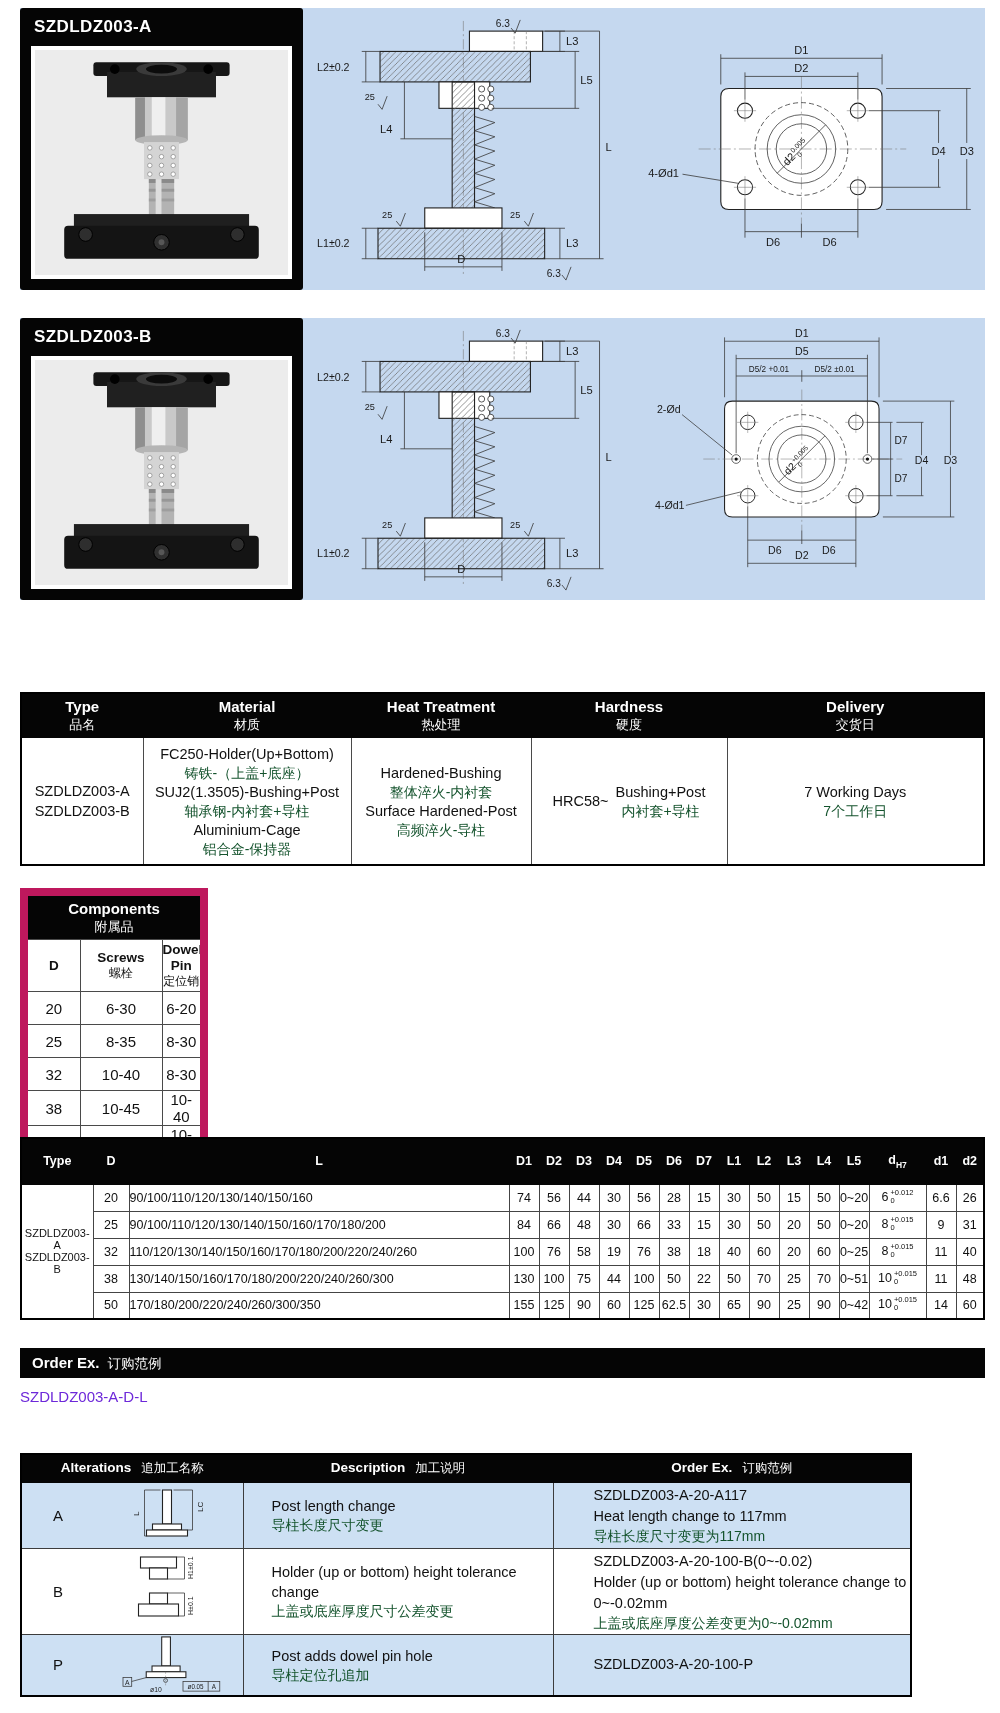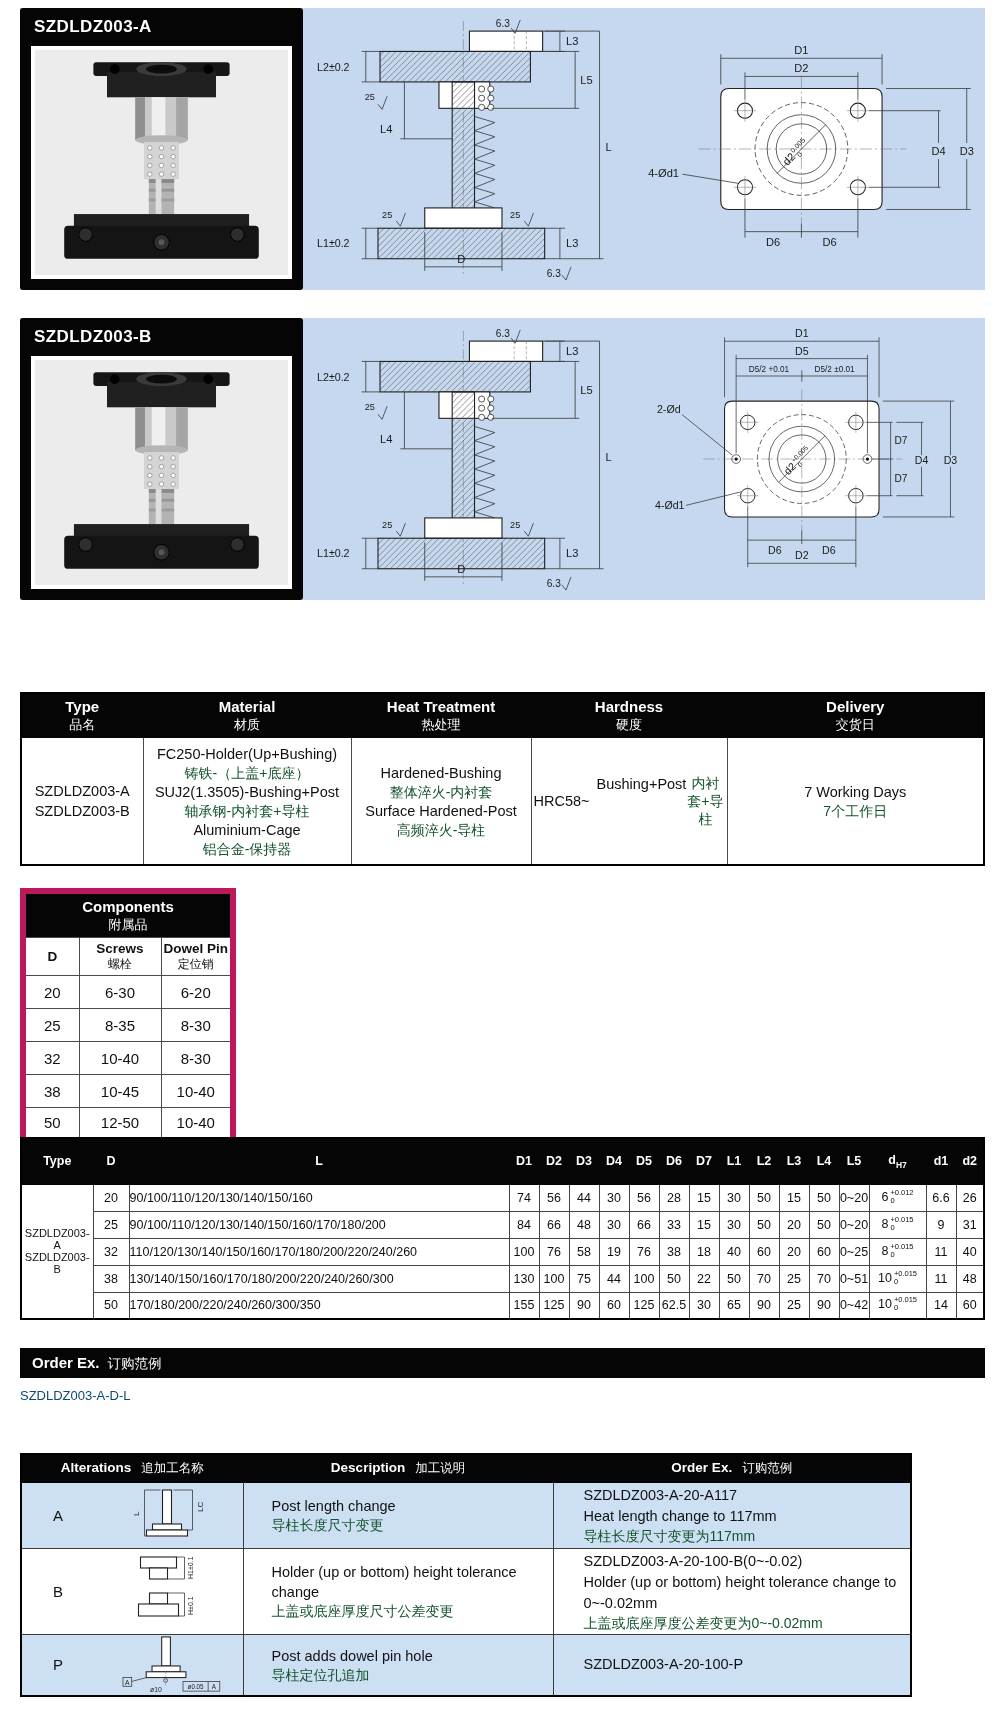--- a/index.html
+++ b/index.html
@@ -30,55 +30,55 @@
   th,td{overflow:hidden}
   .hen{display:block;font-size:15px;font-weight:bold;line-height:18px}
   .hzh{display:block;font-size:13px;font-weight:normal;line-height:17px}
   .en{font-size:14.5px;color:#111;line-height:20px}
   .zh{font-size:14px;color:#14532d;line-height:18px}
 
   .spec-table{position:absolute;left:20px;top:692px;width:965px;border:2px solid #000}
   .spec-table th{background:#050505;color:#fff;padding:4px 0;border:1px solid #050505;text-align:center}
   .spec-table td{border:1.5px solid #4a4a4a;text-align:center;vertical-align:middle;padding:6px 2px}
   .hard{display:flex;align-items:center;justify-content:center;gap:7px}
-  .hstack{display:inline-flex;align-items:flex-start}
-
-  .comp-table{position:absolute;left:20px;top:888px;width:216px;border:6px solid #be185d}
+  .hstack{display:inline-flex;flex-direction:column;align-items:center}
+
+  .comp-table{position:absolute;left:20px;top:888px;width:188px;border:8px solid #be185d}
   .comp-table th.black{background:#050505;color:#fff;padding:4px 0;text-align:center}
   .comp-table thead tr.sub th{border:1.5px solid #4a4a4a;font-weight:normal;text-align:center;padding:2px 0;height:38px;vertical-align:middle}
   .sen{display:block;font-size:13.5px;font-weight:bold;line-height:16px}
   .szh{display:block;font-size:12px;line-height:15px}
   .comp-table td{border:1.5px solid #4a4a4a;text-align:center;font-size:15px;height:33px;vertical-align:middle}
 
   .dims-table{position:absolute;left:20px;top:1137px;width:965px;border:2px solid #000}
   .dims-table th{background:#050505;color:#fff;font-size:12.5px;font-weight:bold;height:46px;text-align:center;border:1px solid #050505}
   .dims-table td{border:1px solid #444;text-align:center;font-size:12.5px;height:27px;vertical-align:middle}
   .dims-table td.c1{text-align:left;}
   .dims-table td.type-cell{font-size:11px;padding:0 1px}
   .dims-table sub{font-size:8.5px}
   .tbase{font-size:12.5px}
   .tol{display:inline-flex;flex-direction:column;align-items:flex-start;font-size:7.5px;line-height:8px;margin-left:2px;vertical-align:middle;transform:translateY(-1px)}
 
   .order-bar{position:absolute;left:20px;top:1348px;width:965px;height:30px;background:#050505;color:#fff;line-height:30px;padding-left:12px}
   .ob-en{font-weight:bold;font-size:15px;margin-right:8px}
   .ob-zh{font-size:13.5px}
-  .order-example{position:absolute;left:20px;top:1388px;font-size:13px;color:#0c4a6e}
+  .order-example{position:absolute;left:20px;top:1388px;font-size:15px;color:#6d28d9}
 
   .alt-table{position:absolute;left:20px;top:1453px;width:892px;border:2px solid #000}
   .alt-table th{background:#050505;color:#fff;font-size:13.5px;height:28px;text-align:center;border:1px solid #050505}
   .alt-table th .azh{font-weight:normal;font-size:12.5px;margin-left:10px}
   .alt-table td{border:1.5px solid #3c3c3c;vertical-align:middle}
   tr.alt-a{height:66px}tr.alt-b{height:86px}tr.alt-p{height:62px}
   tr.alt-a td,tr.alt-p td{background:var(--row-blue,#cde0f3)}
   .altcell{display:flex;align-items:center}
   .alt-code{width:72px;text-align:center;font-size:15px}
   .alt-diagram{flex:1;display:flex;justify-content:center}
   .alt-diagram svg{display:block}
   .desc-cell{padding-left:28px}
-  .order-cell{padding-left:30px}
+  .order-cell{padding-left:40px}
   .order-cell .en{line-height:21px}
 </style>
 </head>
 <body>
 
 <div class="sheet">
 
   <section class="product-section sec-a">
     <div class="blue-panel"></div>
 
@@ -478,21 +478,21 @@
           </th>
       </tr>
     </thead>
     <tbody>
       <tr>
         <td>
           <div class="en">SZDLDZ003-A</div>
           <div class="en">SZDLDZ003-B</div>
         </td>
         <td>
-          <div class="en">FC250-Holder(Up+Bushing)</div>
+          <div class="en">FC250-Holder(Up+Bottom)</div>
           <div class="zh">铸铁-（上盖+底座）</div>
           <div class="en">SUJ2(1.3505)-Bushing+Post</div>
           <div class="zh">轴承钢-内衬套+导柱</div>
           <div class="en">Aluminium-Cage</div>
           <div class="zh">铝合金-保持器</div>
         </td>
         <td>
           <div class="en">Hardened-Bushing</div>
           <div class="zh">整体淬火-内衬套</div>
           <div class="en">Surface Hardened-Post</div>

